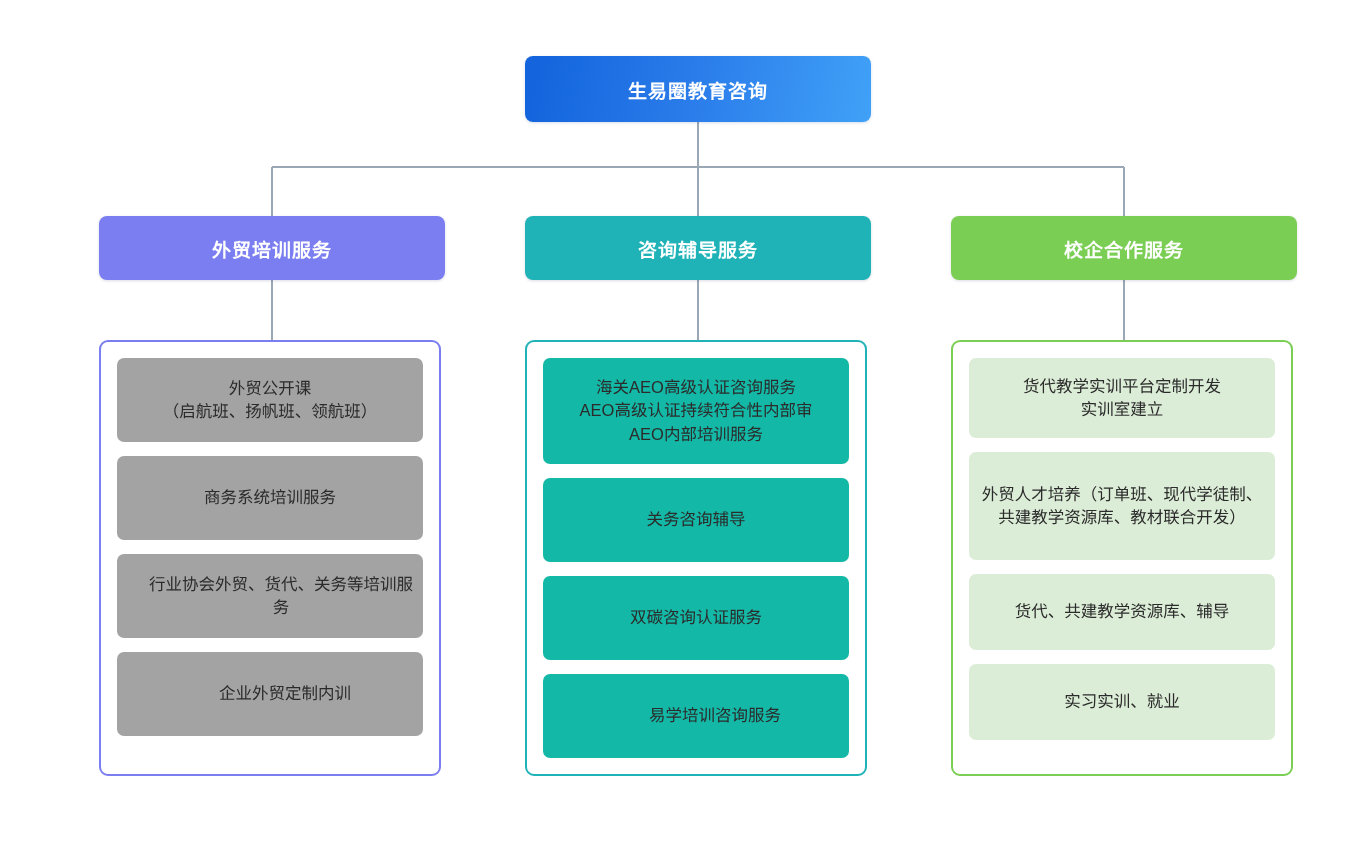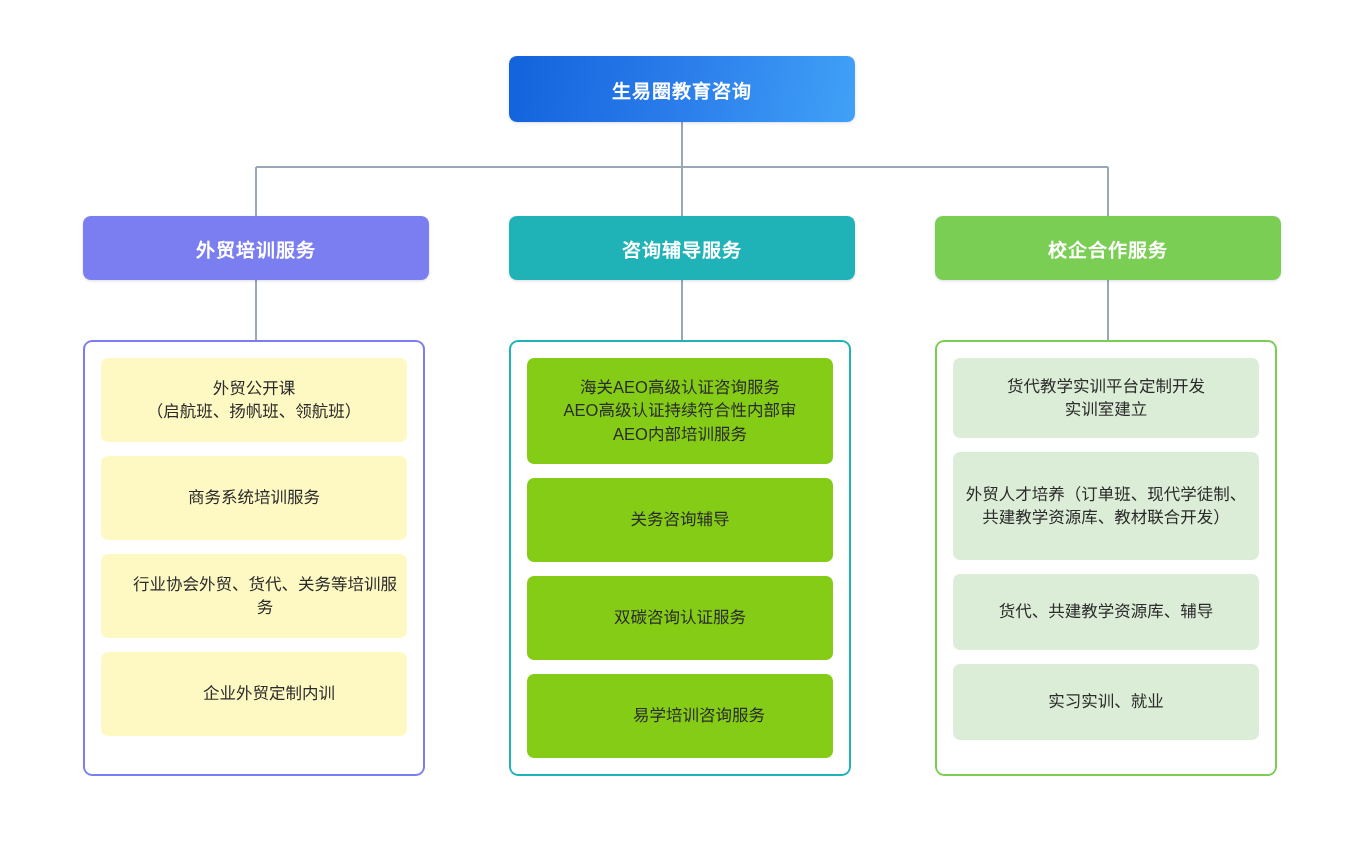--- a/index.html
+++ b/index.html
@@ -11,21 +11,21 @@
   body {
     width: 1360px;
     height: 844px;
     font-family: "Liberation Sans", "DejaVu Sans", sans-serif;
     overflow: hidden;
     position: relative;
   }
 
   .chart-canvas {
     position: absolute;
-    left: 0; top: 0;
+    left: 16px; top: 0;
     width: 1084px;
     height: 844px;
   }
 
   
   .connectors {
     position: absolute;
     left: 0; top: 0;
     width: 1360px;
     height: 844px;
@@ -108,22 +108,22 @@
     align-items: center;
     justify-content: center;
     text-align: center;
     color: #2b2b2b;
     font-size: 16.5px;
     line-height: 1.42;
     padding: 8px 10px;
     box-sizing: border-box;
     white-space: pre-line;
   }
-  .panel-a .item-card { background: #fef9c3; }
-  .panel-b .item-card { background: #84cc16; }
+  .panel-a .item-card { background: #a3a3a3; }
+  .panel-b .item-card { background: #14b8a6; }
   .panel-c .item-card { background: #dcedd7; }
 
   
   .panel-a .item-card:nth-child(1) { height: 84px; }
   .panel-a .item-card:nth-child(2) { height: 84px; }
   .panel-a .item-card:nth-child(3) { height: 84px; padding-left: 32px; }
   .panel-a .item-card:nth-child(4) { height: 84px; padding-left: 40px; }
 
   .panel-b .item-card:nth-child(1) { height: 106px; }
   .panel-b .item-card:nth-child(2) { height: 84px; }

